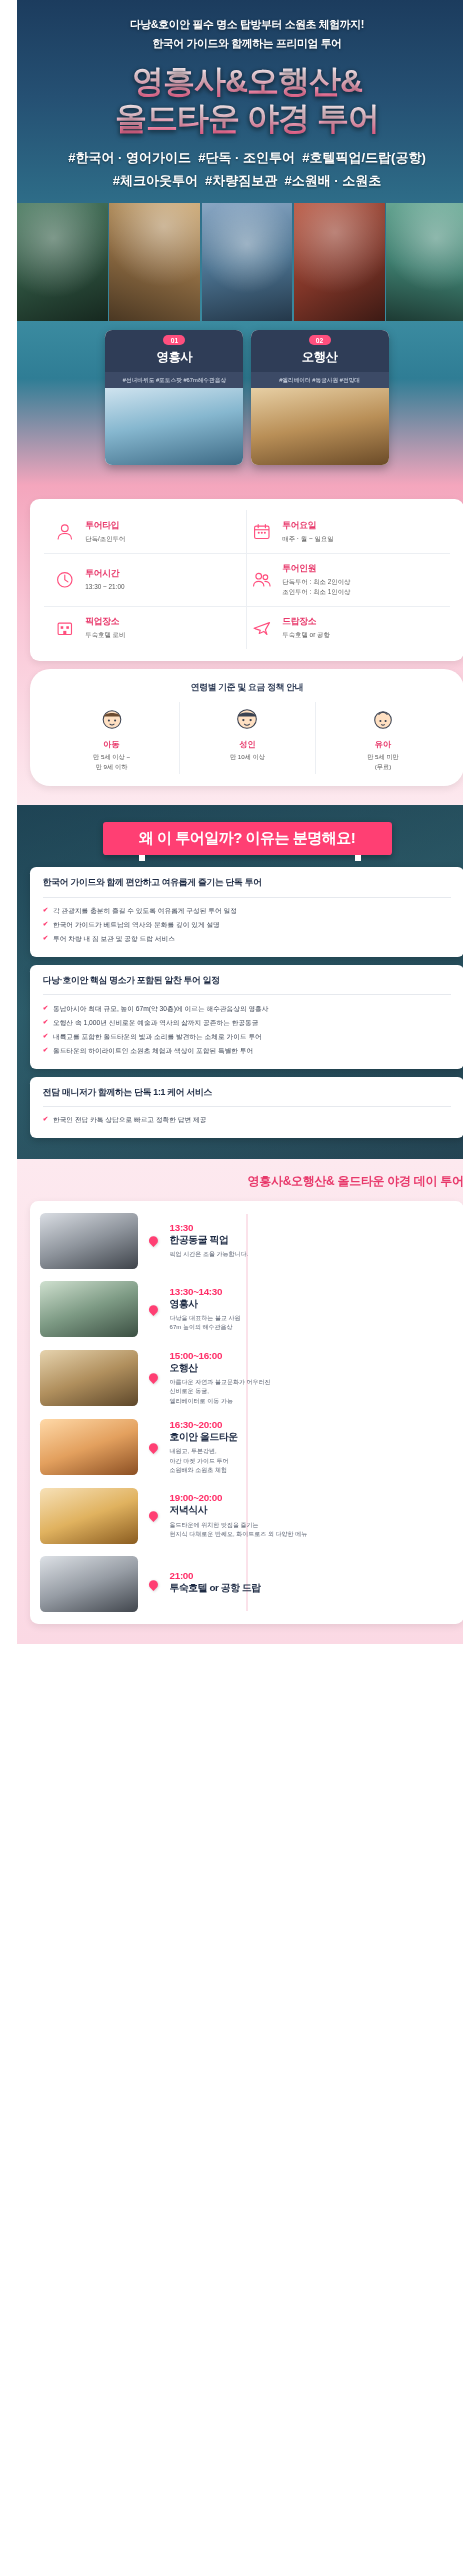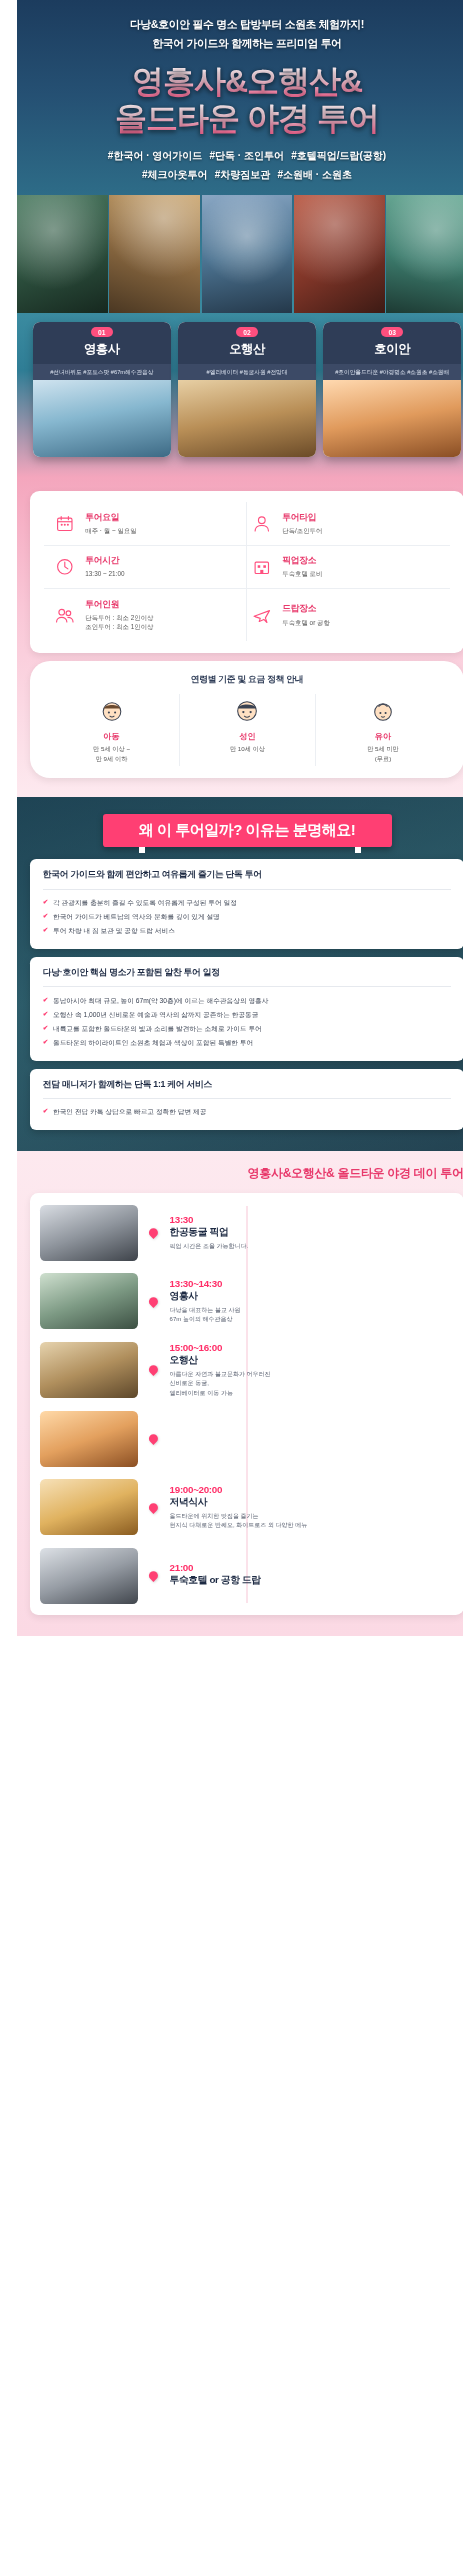--- a/index.html
+++ b/index.html
@@ -51,21 +51,21 @@
     background-clip: text;
     color: transparent;
     text-shadow: 0 1.5px 5.2px rgba(0,0,0,.35);
     filter: drop-shadow(0 1.5px 2.1px rgba(0,0,0,.35));
   }
   .hashtags {
     display: flex; flex-wrap: wrap; justify-content: center;
     gap: 5.2px 7.2px; margin: 13.4px 20.6px 0;
   }
   .hashtags span {
-    color: #ffffff; font-size: 10px; font-weight: 700;
+    color: #ffffff; font-size: 13px; font-weight: 700;
     text-shadow: 0 0.5px 2.1px rgba(0,0,0,.5);
   }
 
   
   .collage {
     display: flex; gap: 1.5px; margin-top: 13.4px; height: 118px;
   }
   .collage div { flex: 1; position: relative; }
   .ph { width: 100%; height: 100%; }
   .ph.a { background:
@@ -267,33 +267,38 @@
       <div class="dimg i1"></div>
     </div>
     <div class="dcard">
       <div class="dcard-head">
         <div class="dnum">02</div>
         <div class="dname">오행산</div>
       </div>
       <div class="dtags">#엘리베이터 #동굴사원 #전망대</div>
       <div class="dimg i2"></div>
     </div>
-    <div class="dcard">
-      <div class="dcard-head">
-        <div class="dnum">03</div>
-        <div class="dname">호이안</div>
-      </div>
-      <div class="dtags">#호이안올드타운 #야경명소 #소원초 #소원배</div>
-      <div class="dimg i3"></div>
-    </div>
   </section>
 
   <section class="info-section">
     <div class="info-card">
       <div class="info-grid">
+
+        <div class="info-item">
+          <div class="icon-box">
+            <svg width="21.6" height="21.6" viewBox="0 0 42 42">
+                <circle cx="21" cy="14" r="6.5" fill="none" stroke="#ff4f7e" stroke-width="2.2"></circle>
+                <path d="M8 35c0-7 6-11 13-11s13 4 13 11" fill="none" stroke="#ff4f7e" stroke-width="2.2" stroke-linecap="round"></path>
+              </svg>
+          </div>
+          <div class="info-text">
+            <div class="t">투어타입</div>
+            <div class="s">단독/조인투어</div>
+          </div>
+        </div>
 
         <div class="info-item">
           <div class="icon-box">
             <svg width="21.6" height="21.6" viewBox="0 0 42 42">
                 <rect x="7" y="10" width="28" height="24" rx="3" fill="none" stroke="#ff4f7e" stroke-width="2.2"></rect>
                 <path d="M7 17h28" stroke="#ff4f7e" stroke-width="2.2"></path>
                 <path d="M14 7v6M28 7v6" stroke="#ff4f7e" stroke-width="2.2" stroke-linecap="round"></path>
                 <circle cx="15" cy="23" r="2" fill="#ff4f7e"></circle>
                 <circle cx="21" cy="23" r="2" fill="#ff4f7e"></circle>
                 <circle cx="27" cy="23" r="2" fill="#ff4f7e"></circle>
@@ -301,71 +306,58 @@
           </div>
           <div class="info-text">
             <div class="t">투어요일</div>
             <div class="s">매주 · 월 ~ 일요일</div>
           </div>
         </div>
 
         <div class="info-item">
           <div class="icon-box">
             <svg width="21.6" height="21.6" viewBox="0 0 42 42">
-                <circle cx="21" cy="14" r="6.5" fill="none" stroke="#ff4f7e" stroke-width="2.2"></circle>
-                <path d="M8 35c0-7 6-11 13-11s13 4 13 11" fill="none" stroke="#ff4f7e" stroke-width="2.2" stroke-linecap="round"></path>
+                <circle cx="21" cy="21" r="14" fill="none" stroke="#ff4f7e" stroke-width="2.2"></circle>
+                <path d="M21 12v9l6 4" fill="none" stroke="#ff4f7e" stroke-width="2.2" stroke-linecap="round"></path>
               </svg>
           </div>
           <div class="info-text">
-            <div class="t">투어타입</div>
-            <div class="s">단독/조인투어</div>
+            <div class="t">투어시간</div>
+            <div class="s">13:30 ~ 21:00</div>
           </div>
         </div>
 
         <div class="info-item">
           <div class="icon-box">
             <svg width="21.6" height="21.6" viewBox="0 0 42 42">
-                <circle cx="21" cy="21" r="14" fill="none" stroke="#ff4f7e" stroke-width="2.2"></circle>
-                <path d="M21 12v9l6 4" fill="none" stroke="#ff4f7e" stroke-width="2.2" stroke-linecap="round"></path>
+                <circle cx="15" cy="14" r="5.5" fill="none" stroke="#ff4f7e" stroke-width="2.2"></circle>
+                <circle cx="28" cy="16" r="4.5" fill="none" stroke="#ff4f7e" stroke-width="2.2"></circle>
+                <path d="M5 33c0-6 5-9 10-9s10 3 10 9" fill="none" stroke="#ff4f7e" stroke-width="2.2" stroke-linecap="round"></path>
+                <path d="M27 24c5 0 10 3 10 9" fill="none" stroke="#ff4f7e" stroke-width="2.2" stroke-linecap="round"></path>
               </svg>
           </div>
           <div class="info-text">
-            <div class="t">투어시간</div>
-            <div class="s">13:30 ~ 21:00</div>
+            <div class="t">투어인원</div>
+            <div class="s" style="white-space:pre-line">단독투어 : 최소 2인이상
+조인투어 : 최소 1인이상</div>
           </div>
         </div>
 
         <div class="info-item">
           <div class="icon-box">
             <svg width="21.6" height="21.6" viewBox="0 0 42 42">
                 <rect x="8" y="12" width="26" height="22" rx="2" fill="none" stroke="#ff4f7e" stroke-width="2.2"></rect>
                 <rect x="13" y="18" width="5" height="5" fill="#ff4f7e"></rect>
                 <rect x="24" y="18" width="5" height="5" fill="#ff4f7e"></rect>
                 <rect x="18" y="27" width="6" height="7" fill="#ff4f7e"></rect>
               </svg>
           </div>
           <div class="info-text">
             <div class="t">픽업장소</div>
             <div class="s">투숙호텔 로비</div>
-          </div>
-        </div>
-
-        <div class="info-item">
-          <div class="icon-box">
-            <svg width="21.6" height="21.6" viewBox="0 0 42 42">
-                <circle cx="15" cy="14" r="5.5" fill="none" stroke="#ff4f7e" stroke-width="2.2"></circle>
-                <circle cx="28" cy="16" r="4.5" fill="none" stroke="#ff4f7e" stroke-width="2.2"></circle>
-                <path d="M5 33c0-6 5-9 10-9s10 3 10 9" fill="none" stroke="#ff4f7e" stroke-width="2.2" stroke-linecap="round"></path>
-                <path d="M27 24c5 0 10 3 10 9" fill="none" stroke="#ff4f7e" stroke-width="2.2" stroke-linecap="round"></path>
-              </svg>
-          </div>
-          <div class="info-text">
-            <div class="t">투어인원</div>
-            <div class="s" style="white-space:pre-line">단독투어 : 최소 2인이상
-조인투어 : 최소 1인이상</div>
           </div>
         </div>
 
         <div class="info-item">
           <div class="icon-box">
             <svg width="21.6" height="21.6" viewBox="0 0 42 42">
                 <path d="M6 22l30-11-8 14 3 9-6-6-9 4 2-6z" fill="none" stroke="#ff4f7e" stroke-width="2.2" stroke-linejoin="round"></path>
               </svg>
           </div>
           <div class="info-text">
@@ -510,20 +502,27 @@
           <div class="tl-place">오행산</div>
           <div class="tl-desc" style="white-space:pre-line">아름다운 자연과 불교문화가 어우러진
 신비로운 동굴,
 엘리베이터로 이동 가능</div>
         </div>
       </div>
 
       <div class="tl-row">
         <div class="tl-thumb t4"></div>
         <div class="tl-dot"></div>
+        <div class="tl-body">
+          <div class="tl-time">16:30~20:00</div>
+          <div class="tl-place">호이안 올드타운</div>
+          <div class="tl-desc" style="white-space:pre-line">내원교, 투본강변,
+야간 마켓 가이드 투어
+소원배와 소원초 체험</div>
+        </div>
       </div>
 
       <div class="tl-row">
         <div class="tl-thumb t5"></div>
         <div class="tl-dot"></div>
         <div class="tl-body">
           <div class="tl-time">19:00~20:00</div>
           <div class="tl-place">저녁식사</div>
           <div class="tl-desc" style="white-space:pre-line">올드타운에 위치한 맛집을 즐기는
 현지식 다채로운 반쎄오, 화이트로즈 외 다양한 메뉴</div>

